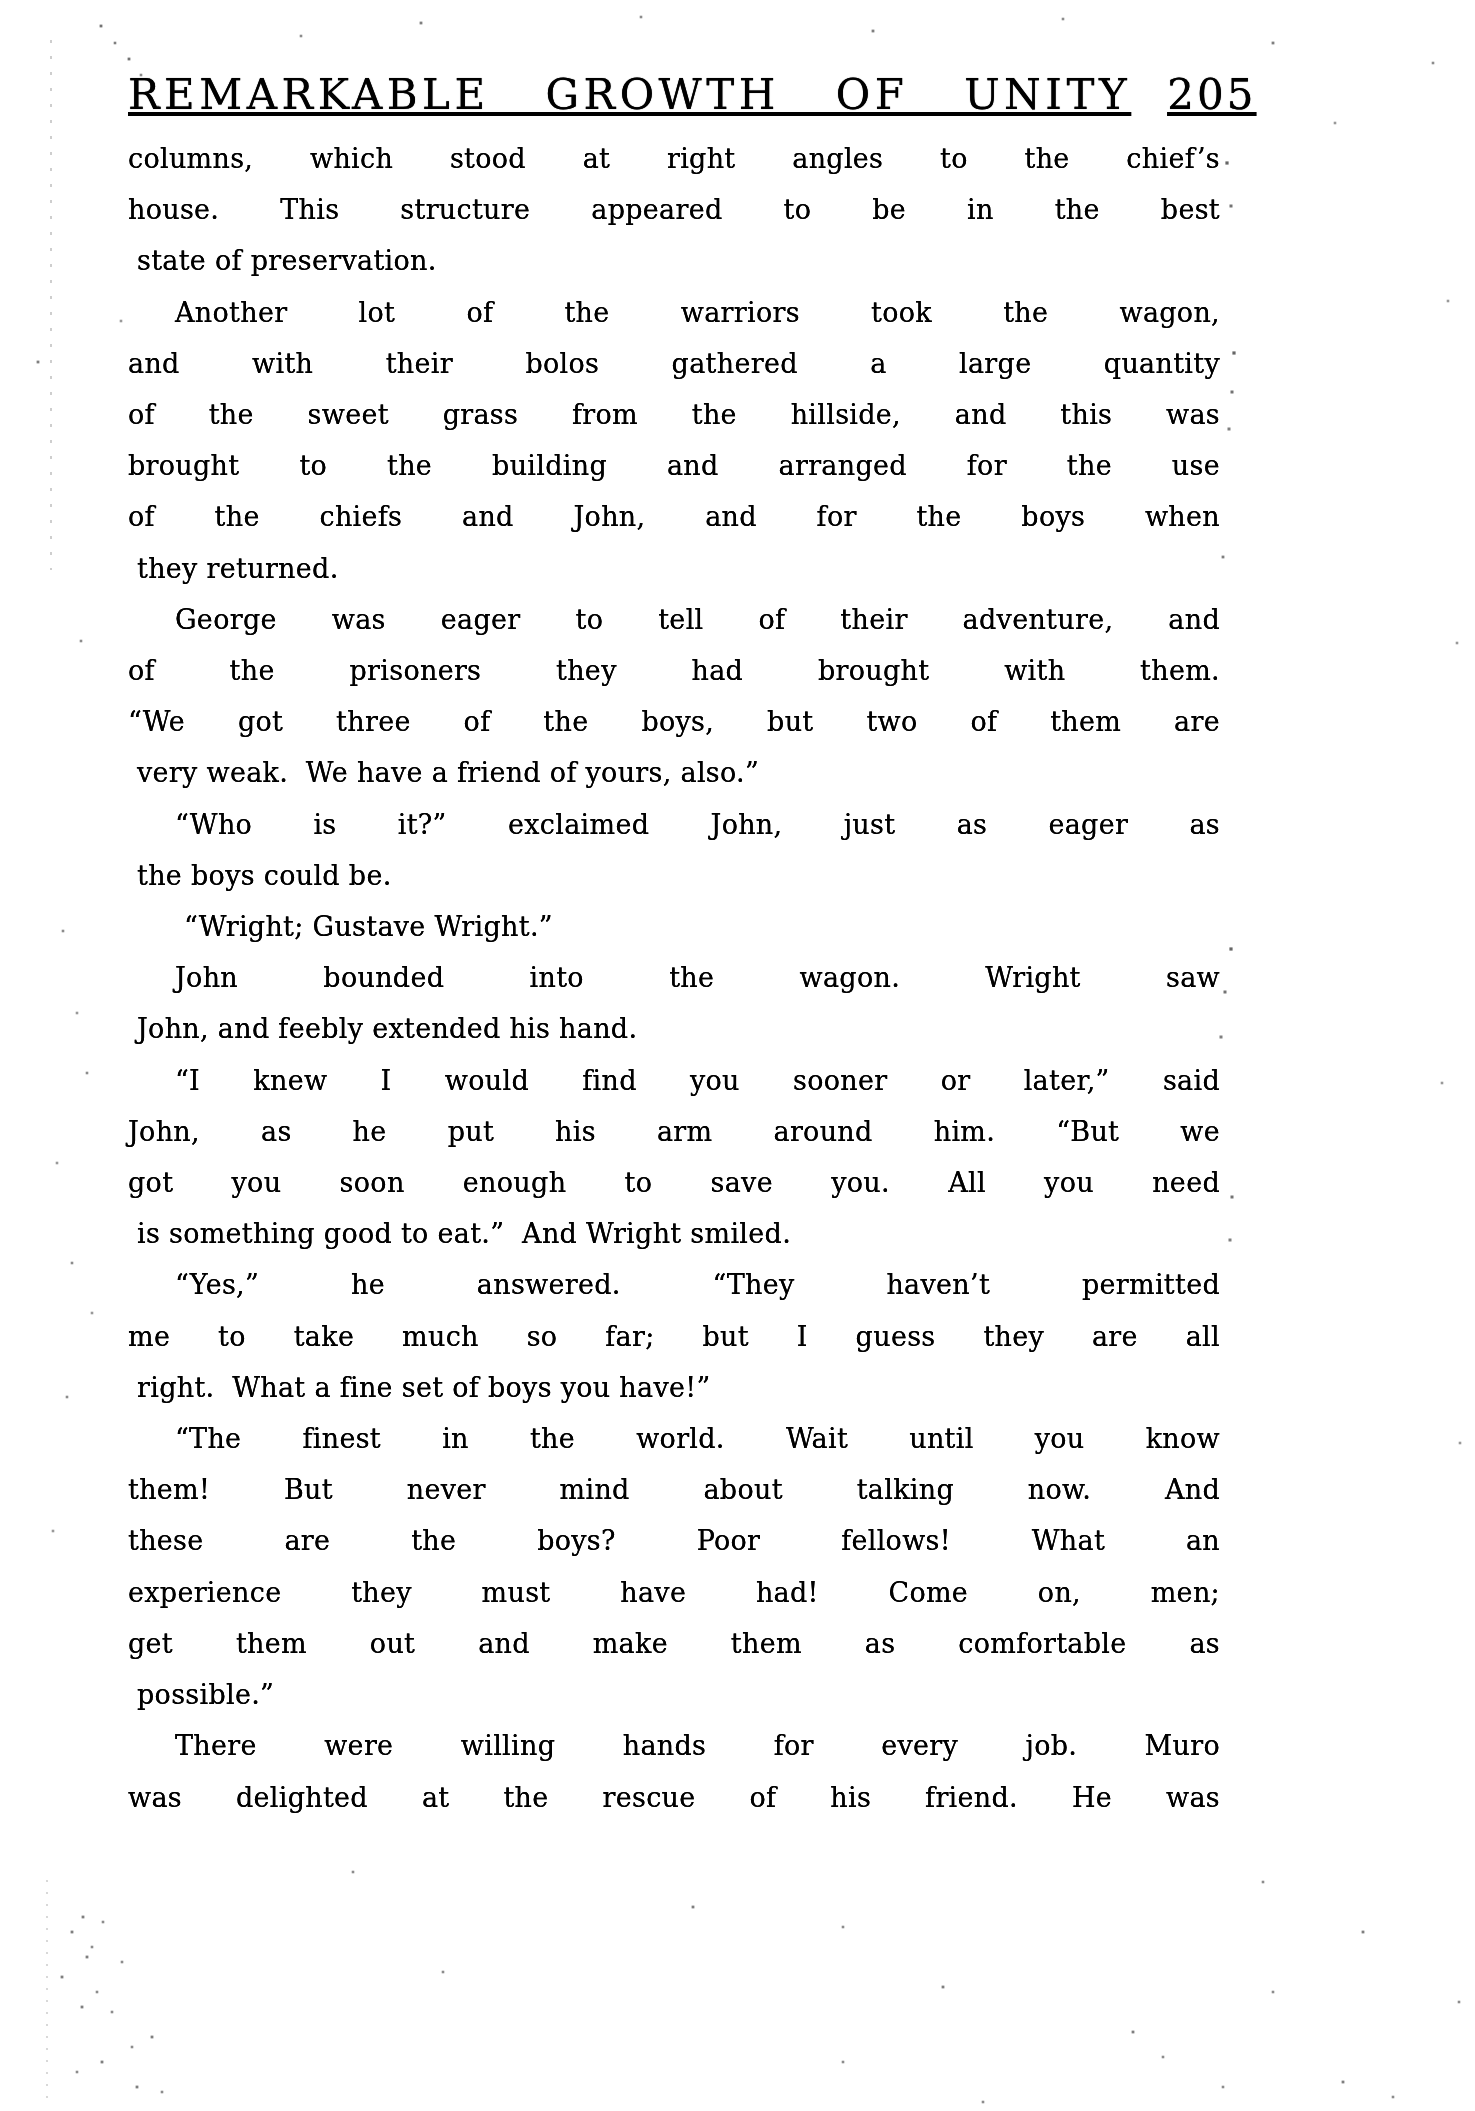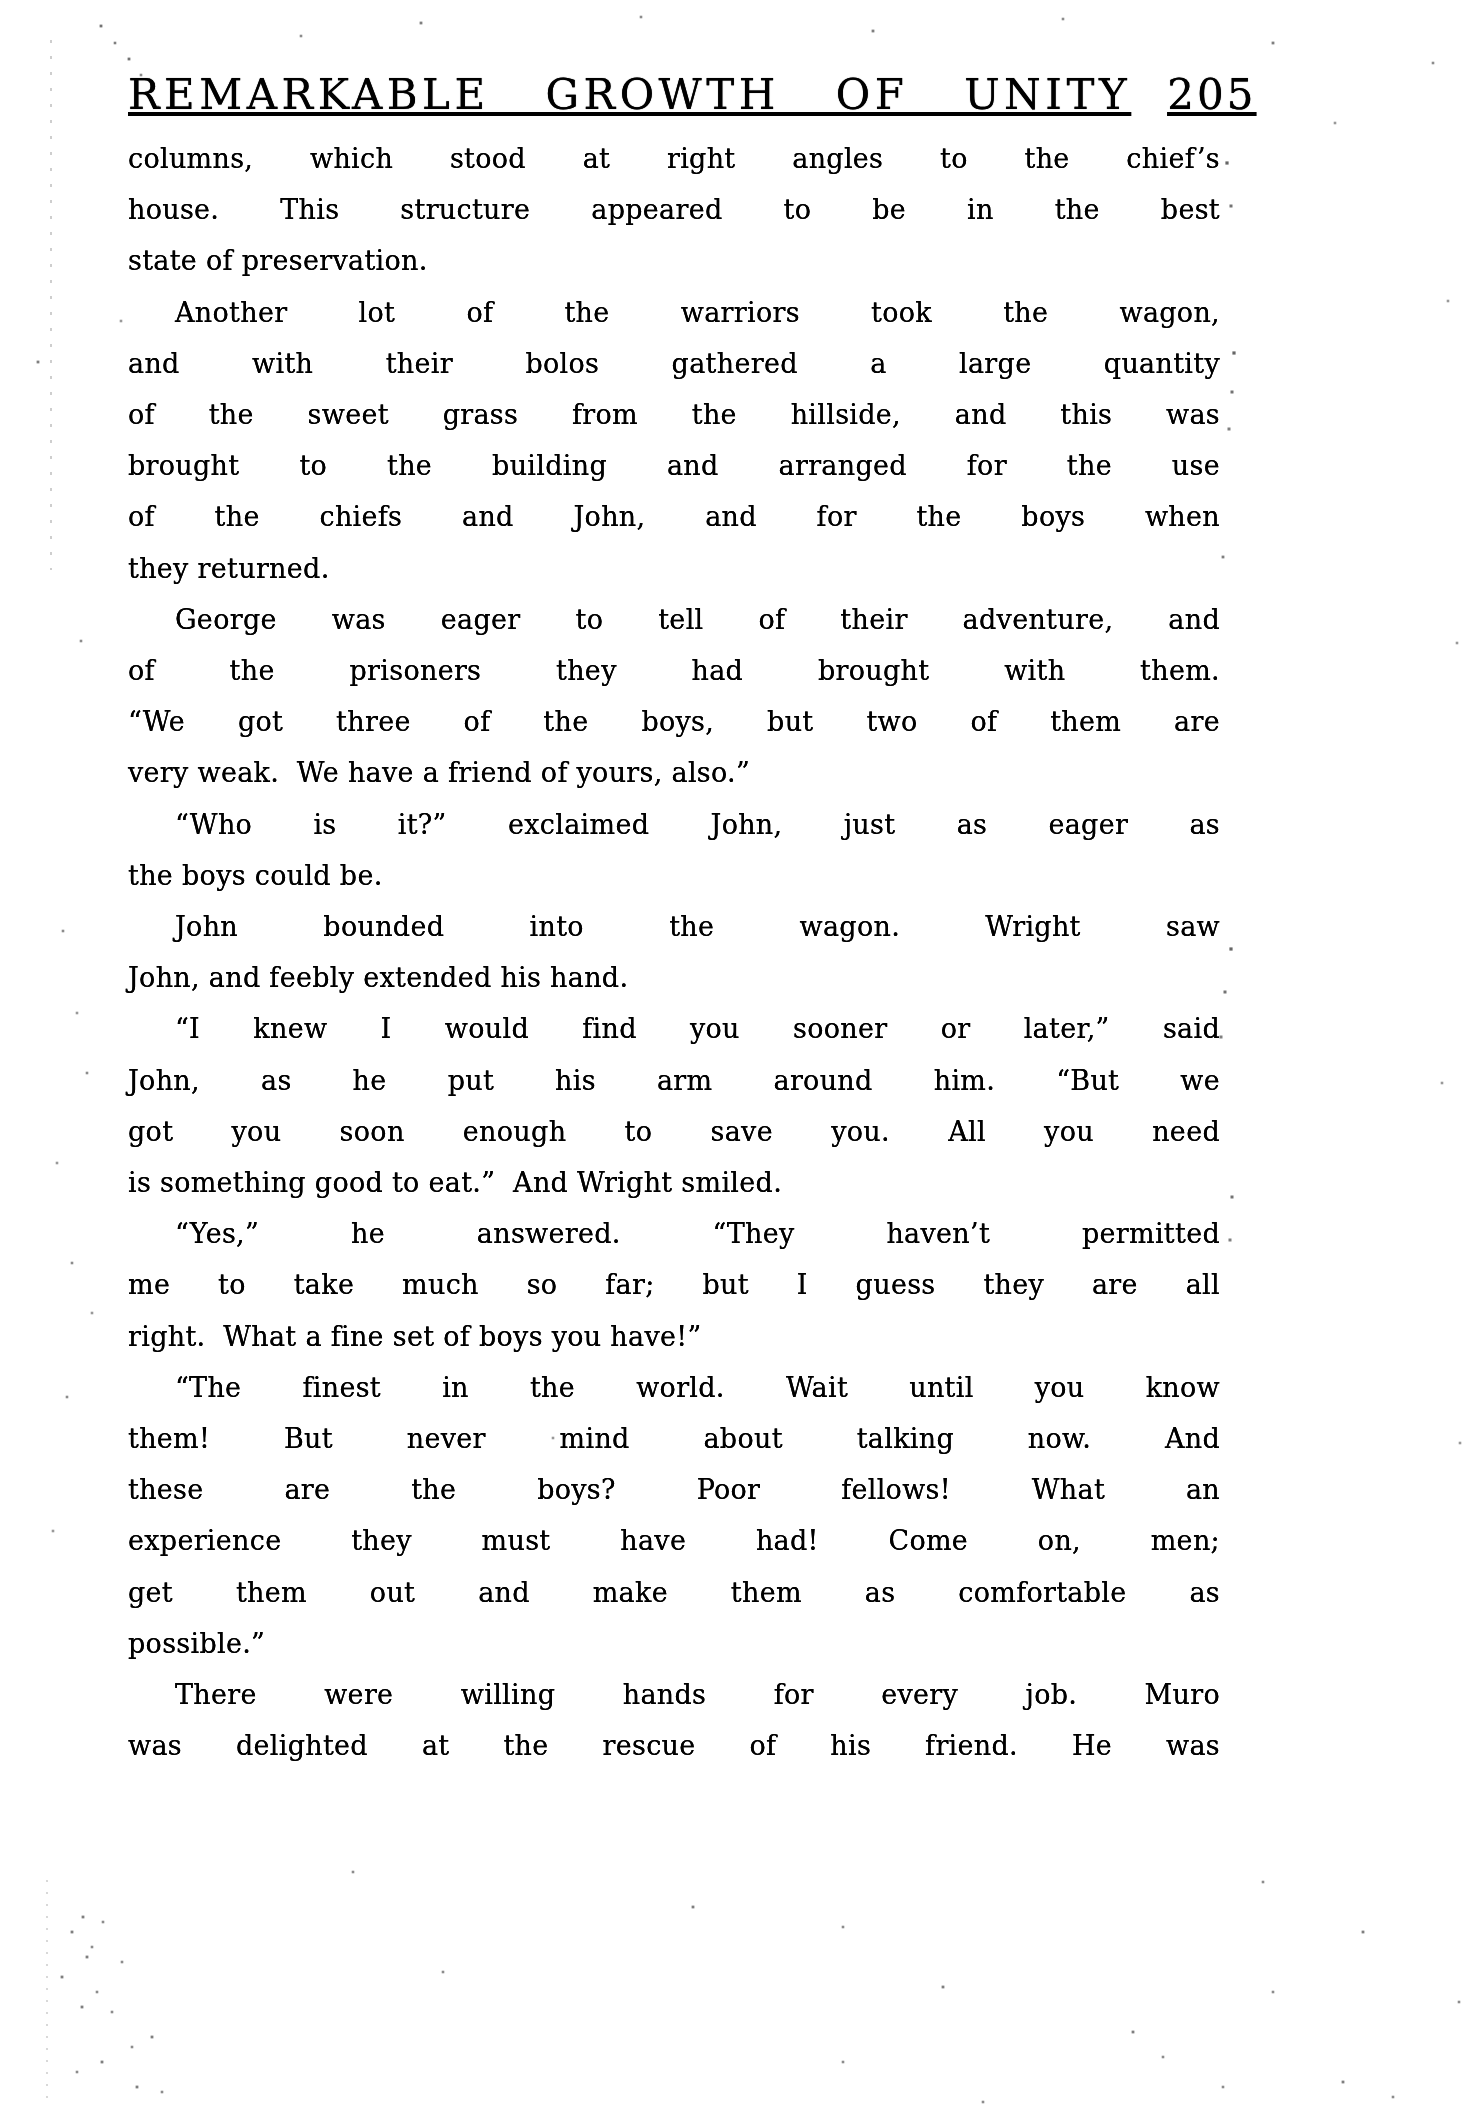--- a/index.html
+++ b/index.html
@@ -31,21 +31,21 @@
     font-size:27px;
     letter-spacing:0.3px;
     text-shadow:0 0 0.6px #000;
   }
   .pline{
     line-height:51.2px;
     text-align:justify;
     text-align-last:justify;
   }
   .pline.indent{text-indent:47px;}
-  .pline.end{text-align-last:left;white-space:pre-wrap;}
+  .pline.end{text-align-last:left;white-space:pre-wrap;margin-left:9px;}
 
   
   .gutter-line{
     position:absolute;left:50px;top:40px;width:2px;height:530px;
     background:repeating-linear-gradient(to bottom,
       rgba(0,0,0,0.35) 0 3px, transparent 3px 16px);
     opacity:.55;
   }
   .gutter-line2{
     position:absolute;left:46px;top:1880px;width:2px;height:220px;
@@ -135,20 +135,21 @@
       <div class="pline">of the prisoners they had brought with them.</div>
 
       <div class="pline">“We got three of the boys, but two of them are</div>
 
       <div class="pline end">very weak.  We have a friend of yours, also.”</div>
 
       <div class="pline indent">“Who is it?” exclaimed John, just as eager as</div>
 
       <div class="pline end">the boys could be.</div>
 
+      <div class="pline indent end">“Wright; Gustave Wright.”</div>
 
       <div class="pline indent">John bounded into the wagon.  Wright saw</div>
 
       <div class="pline end">John, and feebly extended his hand.</div>
 
       <div class="pline indent">“I knew I would find you sooner or later,” said</div>
 
       <div class="pline">John, as he put his arm around him.  “But we</div>
 
       <div class="pline">got you soon enough to save you.  All you need</div>

